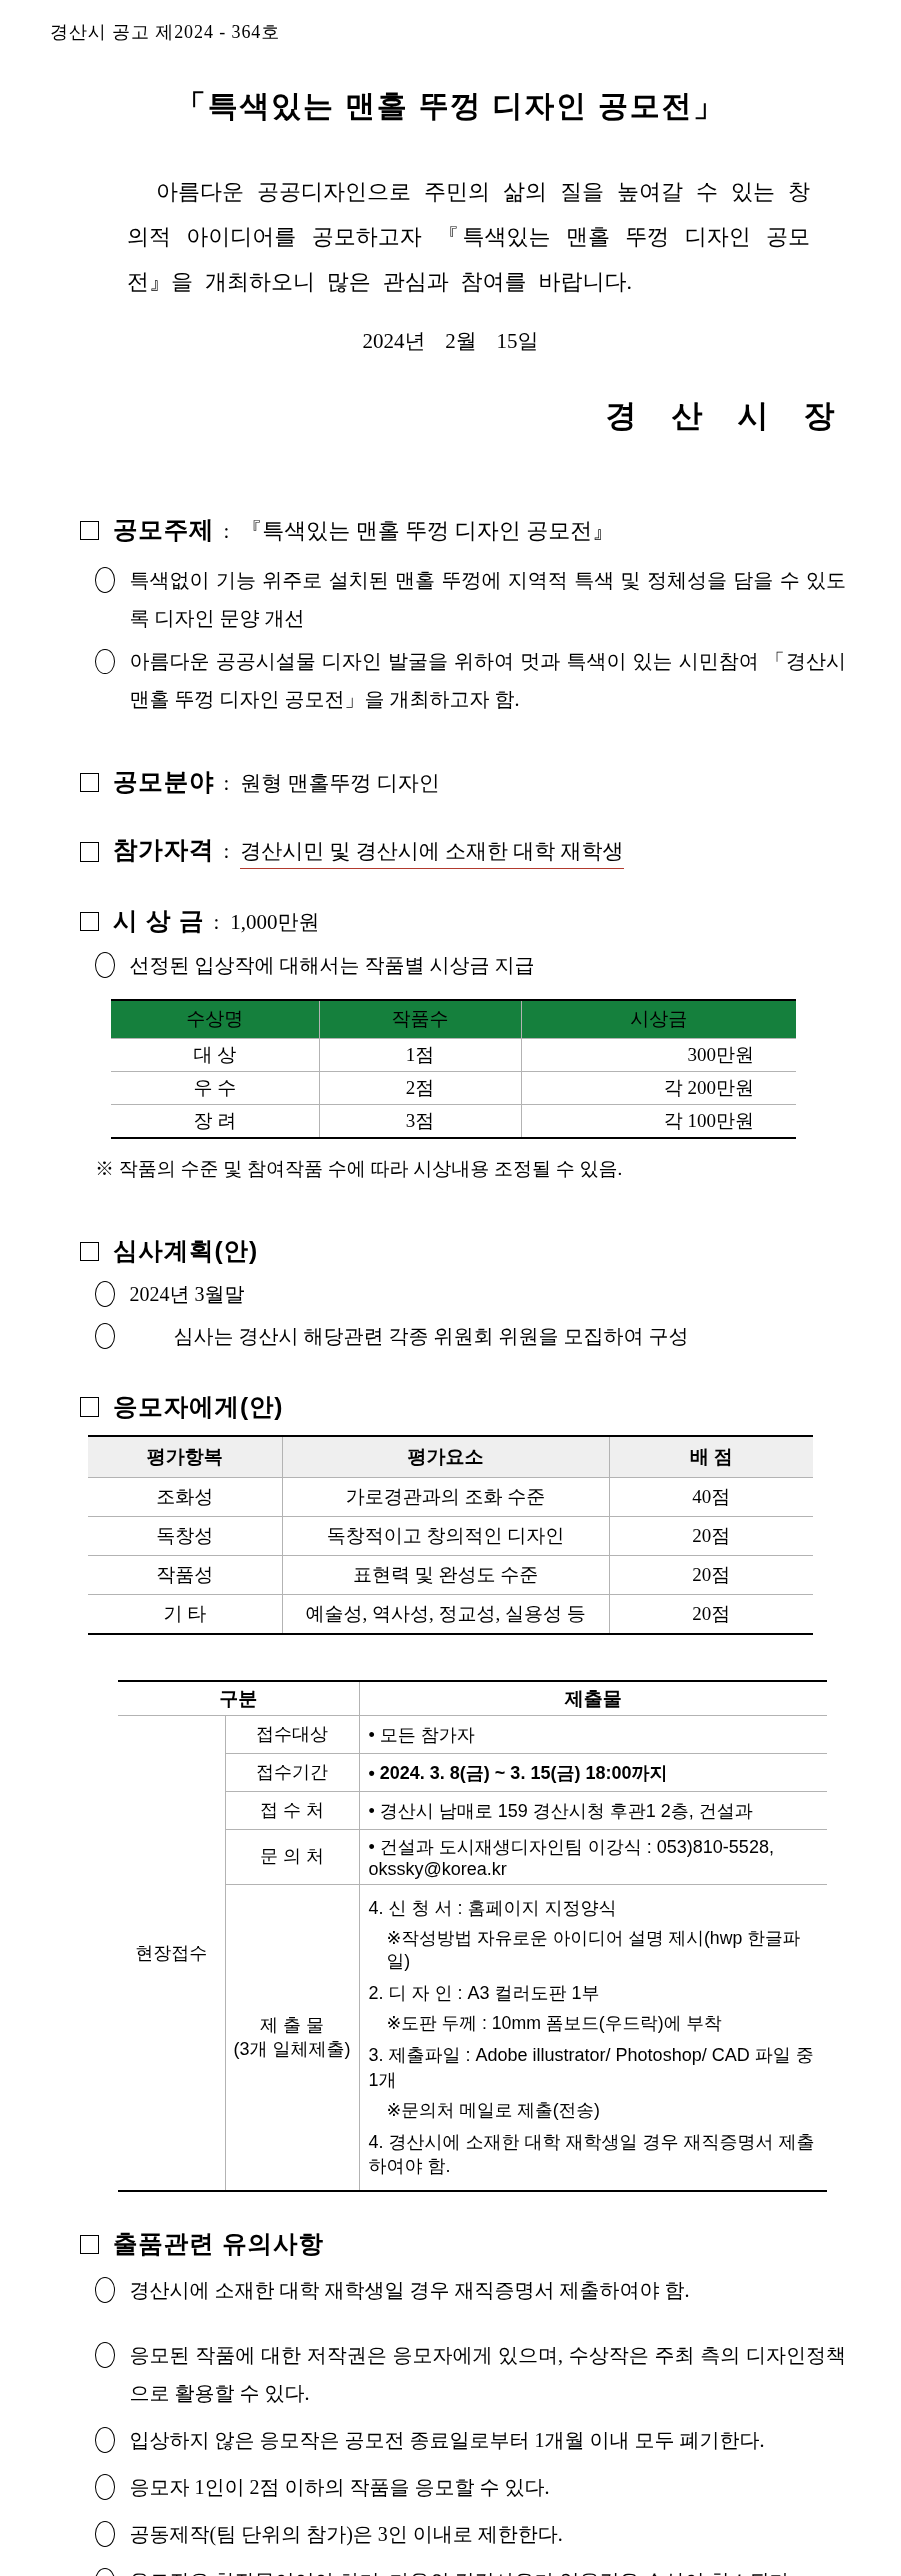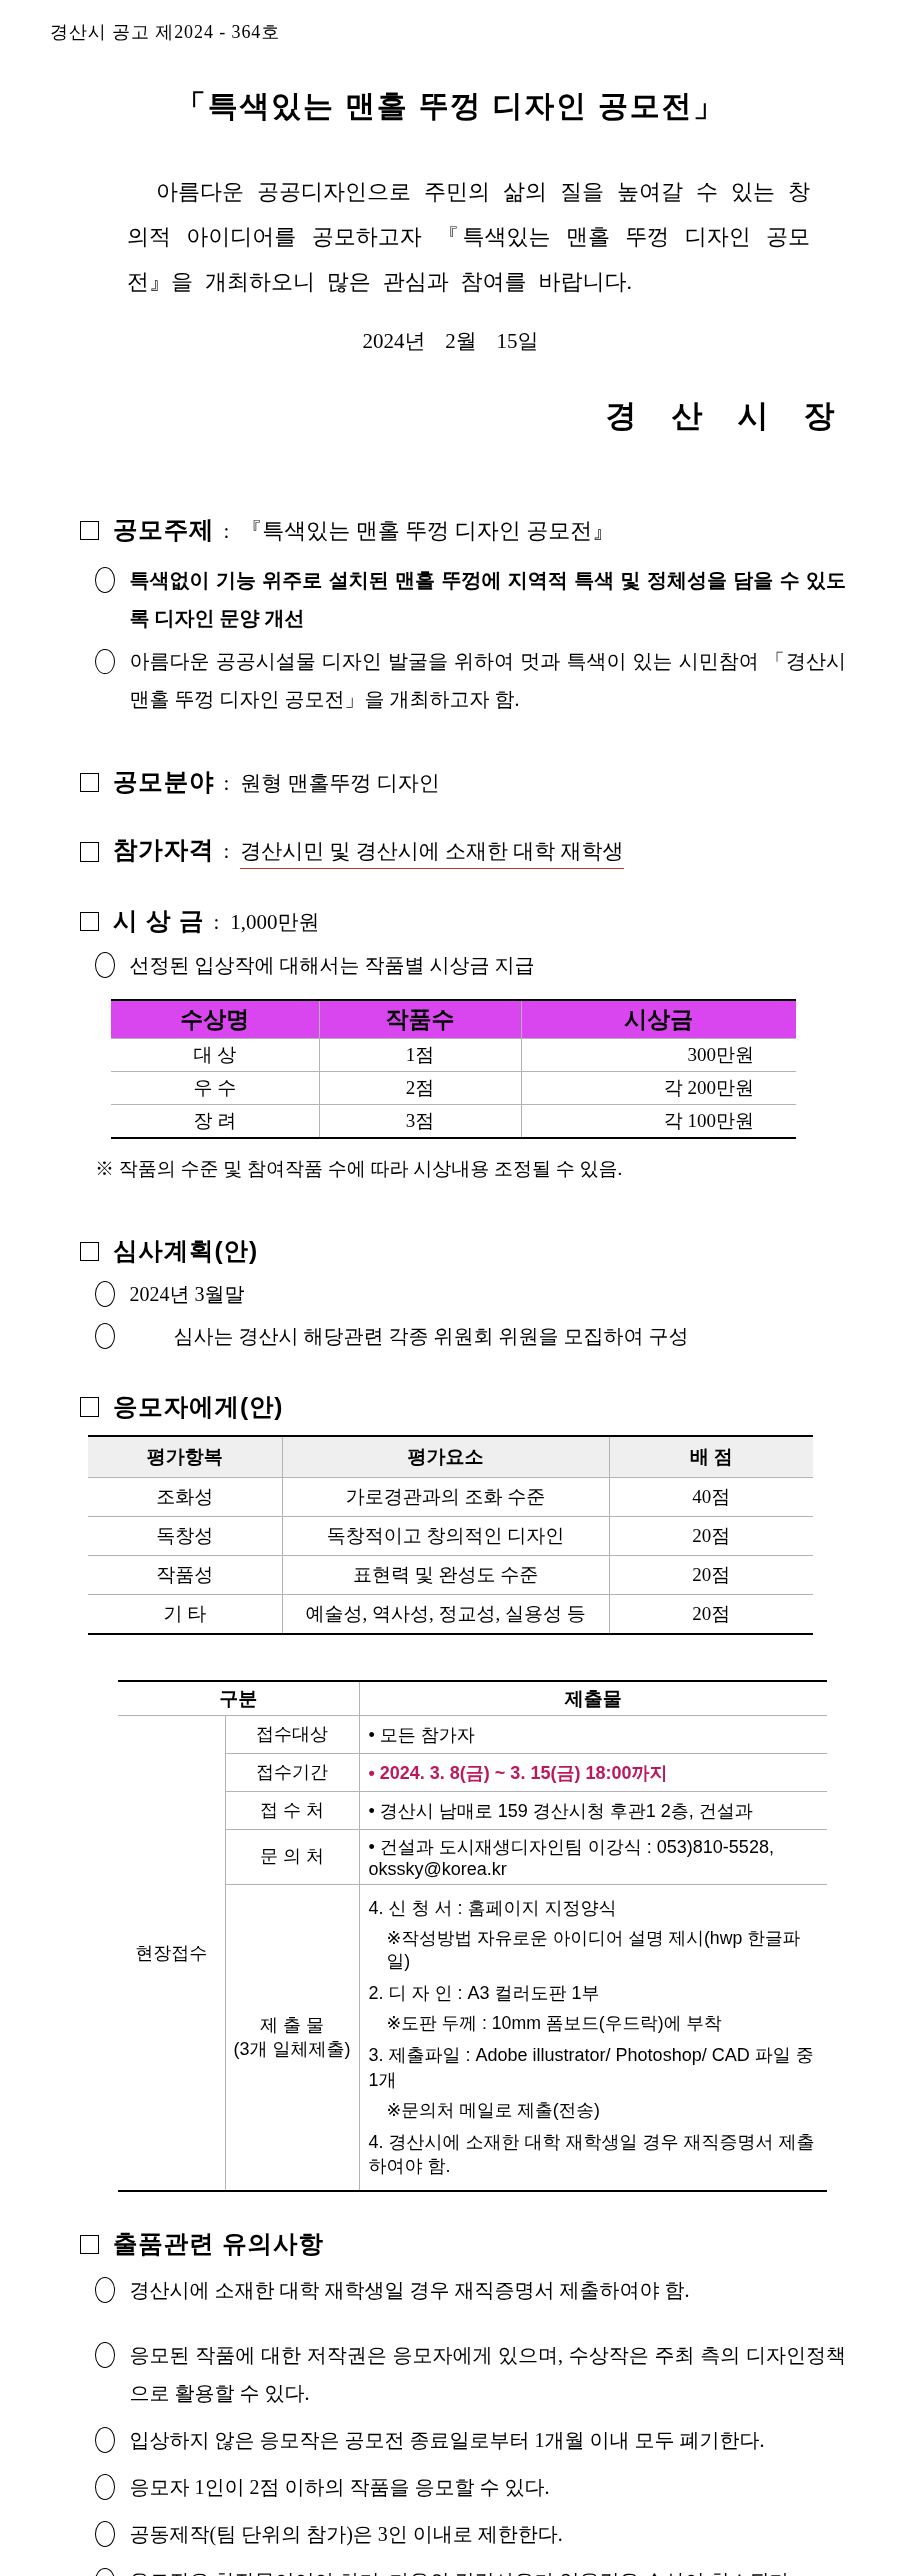--- a/index.html
+++ b/index.html
@@ -32,48 +32,48 @@
 
   .o-item{display:flex;margin-left:95px;margin-right:55px;font-size:20px;line-height:38px;}
   .o-item .circ{flex:0 0 auto;width:18px;height:23.6px;border:1.8px solid #000;border-radius:50%;
     margin:6.4px 14.5px 0 0;}
   .o-item .txt{text-align:justify;}
   .ref-note{margin-left:109px;margin-right:64px;font-size:19px;line-height:36px;text-align:justify;}
 
   table{border-collapse:collapse;table-layout:fixed;}
   .t1{width:685px;margin:14.5px 0 0 111px;border-top:2.7px solid #000;border-bottom:2.7px solid #000;}
   .t1 th,.t1 td{border-top:0.9px solid #b3b3b3;font-weight:normal;}
-  .t1 thead th{border-top:none;background:#d946ef;height:35px;font-size:23px;font-weight:700;}
+  .t1 thead th{border-top:none;background:#15803d;height:35px;font-size:19px;font-weight:400;}
   .t1 td{height:30px;font-size:19px;text-align:center;}
   .t1 td.amount{text-align:right;padding-right:42px;}
   .t1 .vsep{border-left:0.9px solid #b3b3b3;}
 
   .t2{width:725px;margin:12.7px 0 0 88px;border-top:2.7px solid #000;border-bottom:2.7px solid #000;}
   .t2 th,.t2 td{border-top:0.9px solid #b3b3b3;font-weight:normal;}
   .t2 thead th{border-top:none;background:#efefef;height:38px;font-size:19px;font-weight:600;}
   .t2 td{height:36px;font-size:19px;text-align:center;}
   .t2 .vsep{border-left:0.9px solid #b3b3b3;}
 
   .t3{width:709px;margin:45px 0 0 118px;border-top:2.7px solid #000;border-bottom:2.7px solid #000;
     font-family:"Liberation Sans","DejaVu Sans",sans-serif;}
   .t3 th,.t3 td{border-top:0.9px solid #b3b3b3;font-weight:normal;}
   .t3 thead th{border-top:none;height:31px;font-size:19px;font-weight:700;margin-top:37px;}
   .t3 td{font-size:18px;vertical-align:middle;}
   .t3 .vsep{border-left:0.9px solid #b3b3b3;}
   .t3 td.lab{text-align:center;height:35px;white-space:pre-line;line-height:23.6px;}
   .t3 td.group{text-align:center;}
   .t3 td.content{padding:4.5px 5.5px 4.5px 9px;text-align:left;}
-  .t3 .red-strong{color:#be185d;font-weight:700;}
+  .t3 .red-strong{color:#000000;font-weight:700;}
   .submit-line{margin:6.4px 0;line-height:24.5px;}
   .submit-sub{margin:0.9px 0 8.2px 18px;line-height:23px;font-size:17.7px;}
 
   .gap-xl{margin-top:76px;}
   .gap-lg{margin-top:47px;}
   .gap-md{margin-top:35px;}
-  .gap-sm{margin-top:14.5px;font-weight:bold;}
+  .gap-sm{margin-top:14.5px;}
 </style>
 </head>
 <body>
 
 <div class="page">
 
   <div class="notice-no">경산시 공고 제2024 - 364호</div>
 
   <div class="doc-title">「특색있는 맨홀 뚜껑 디자인 공모전」</div>
 

